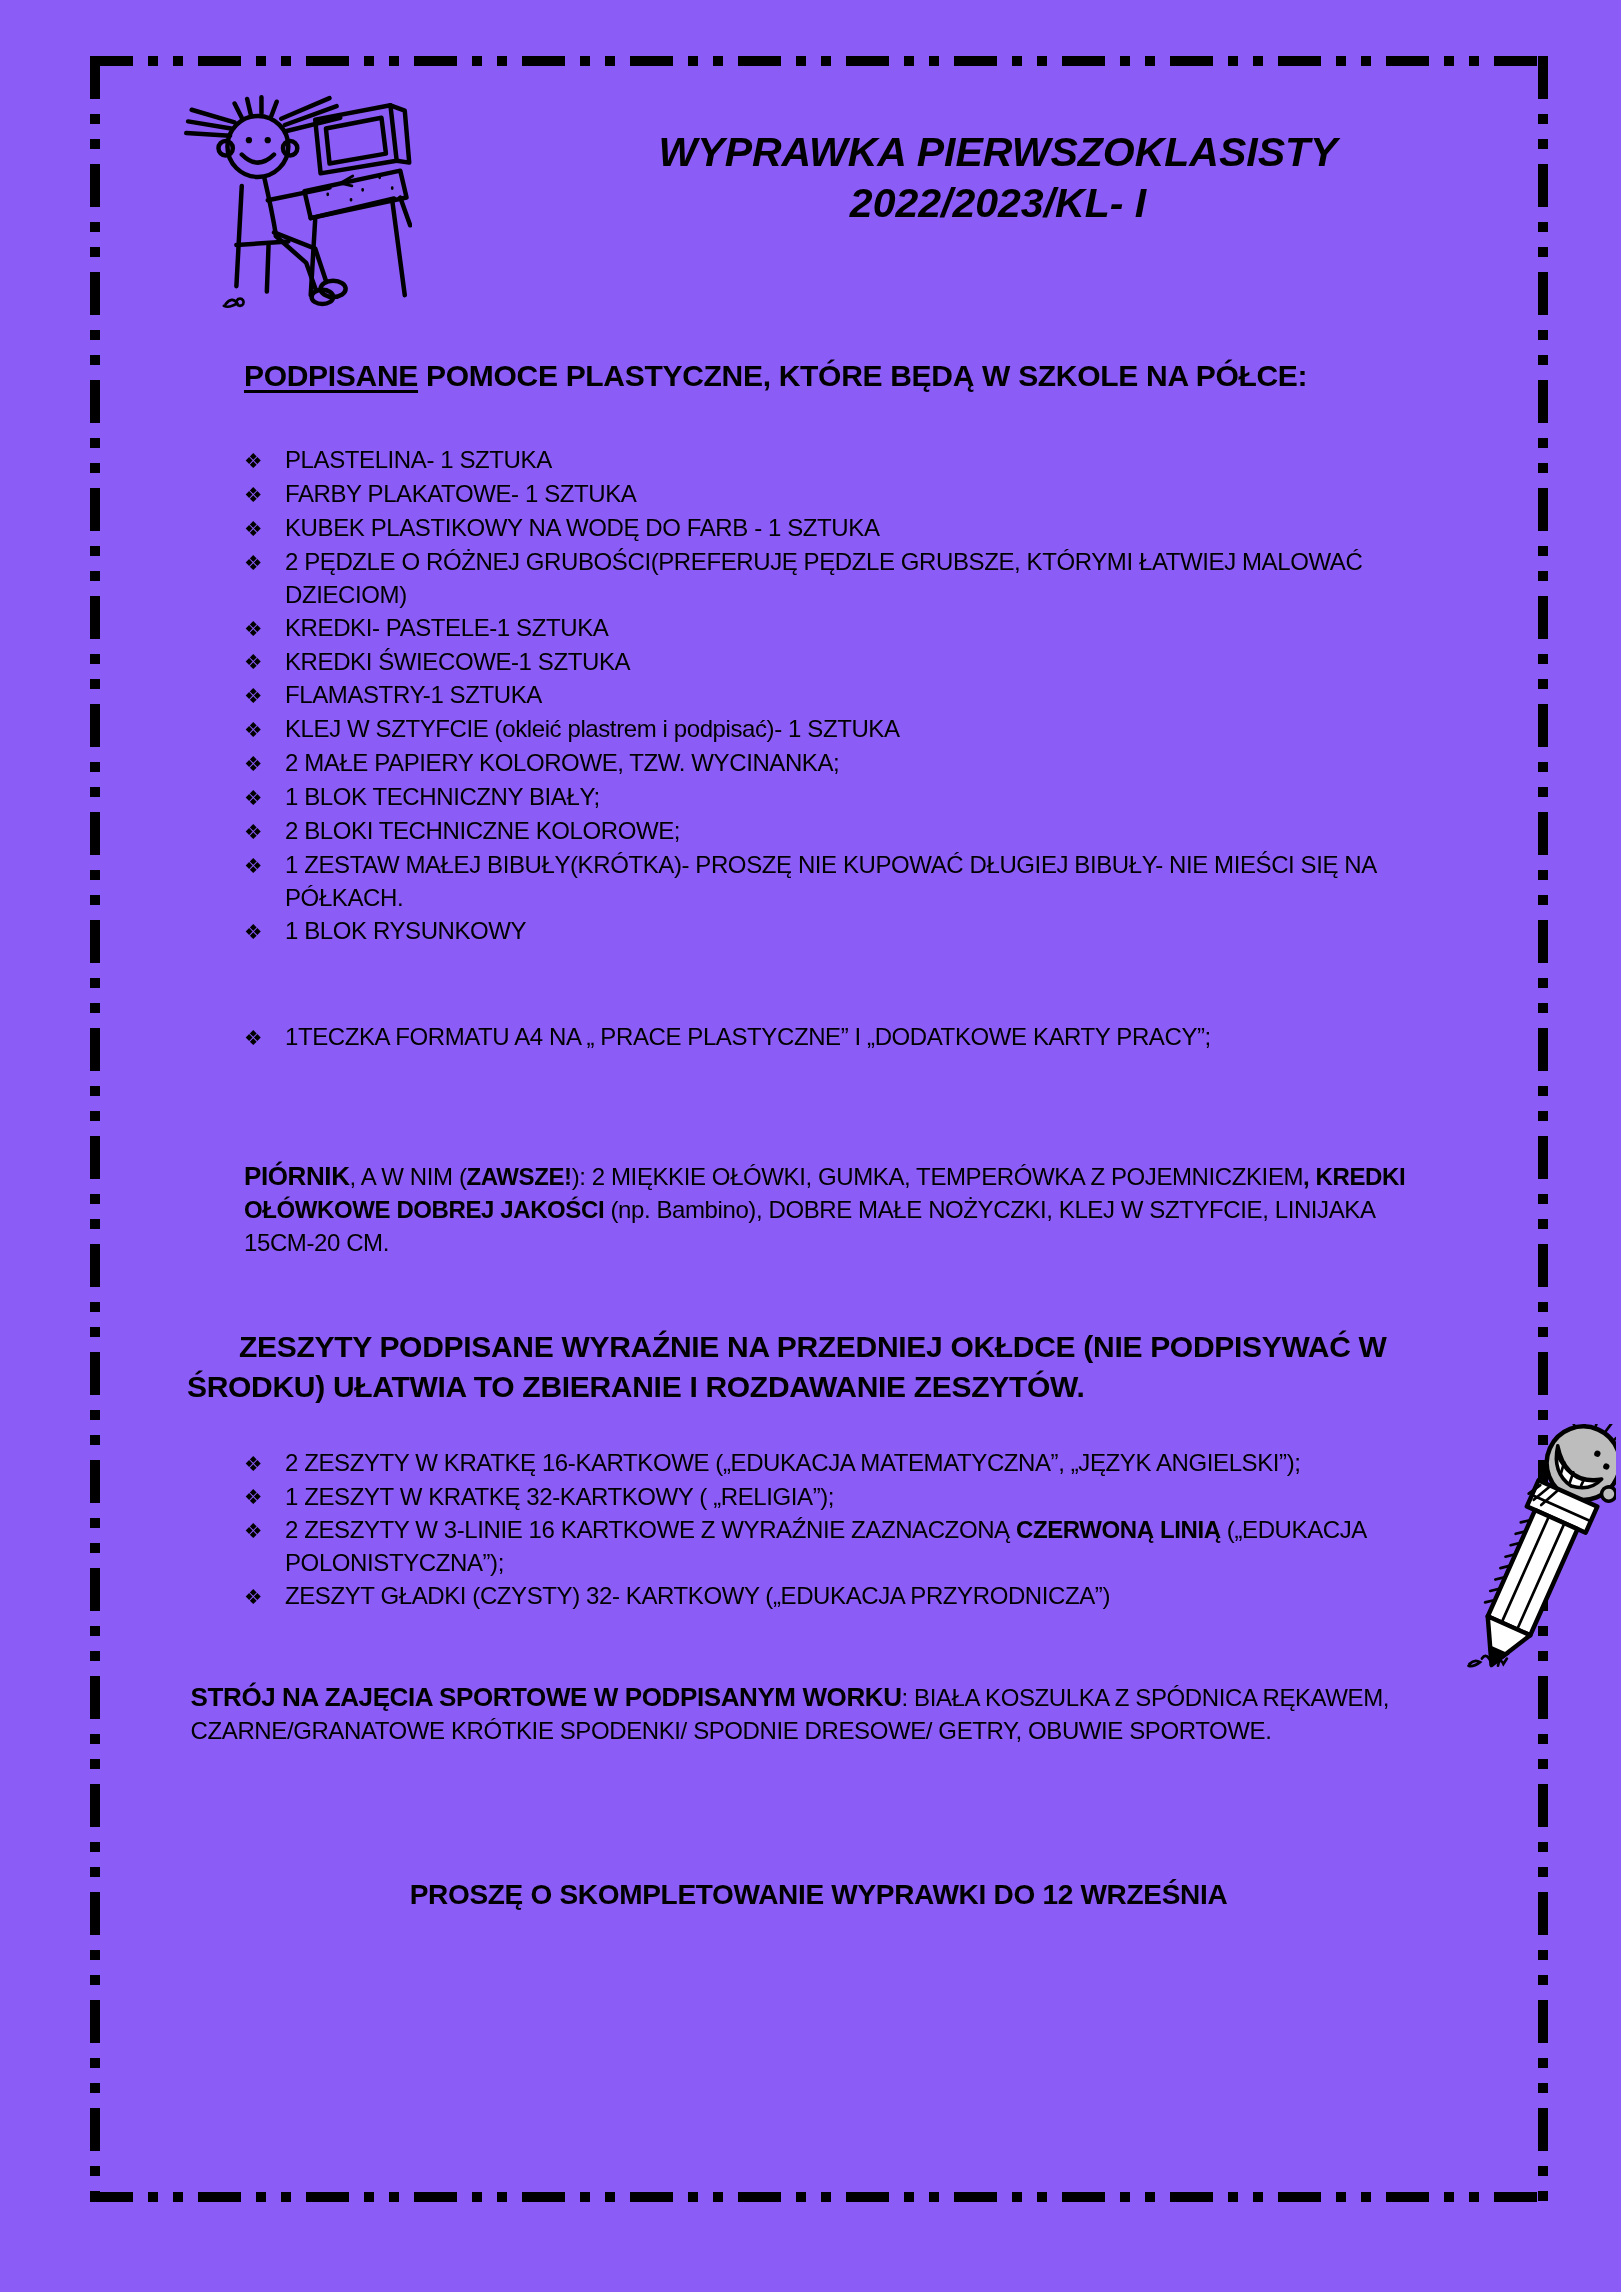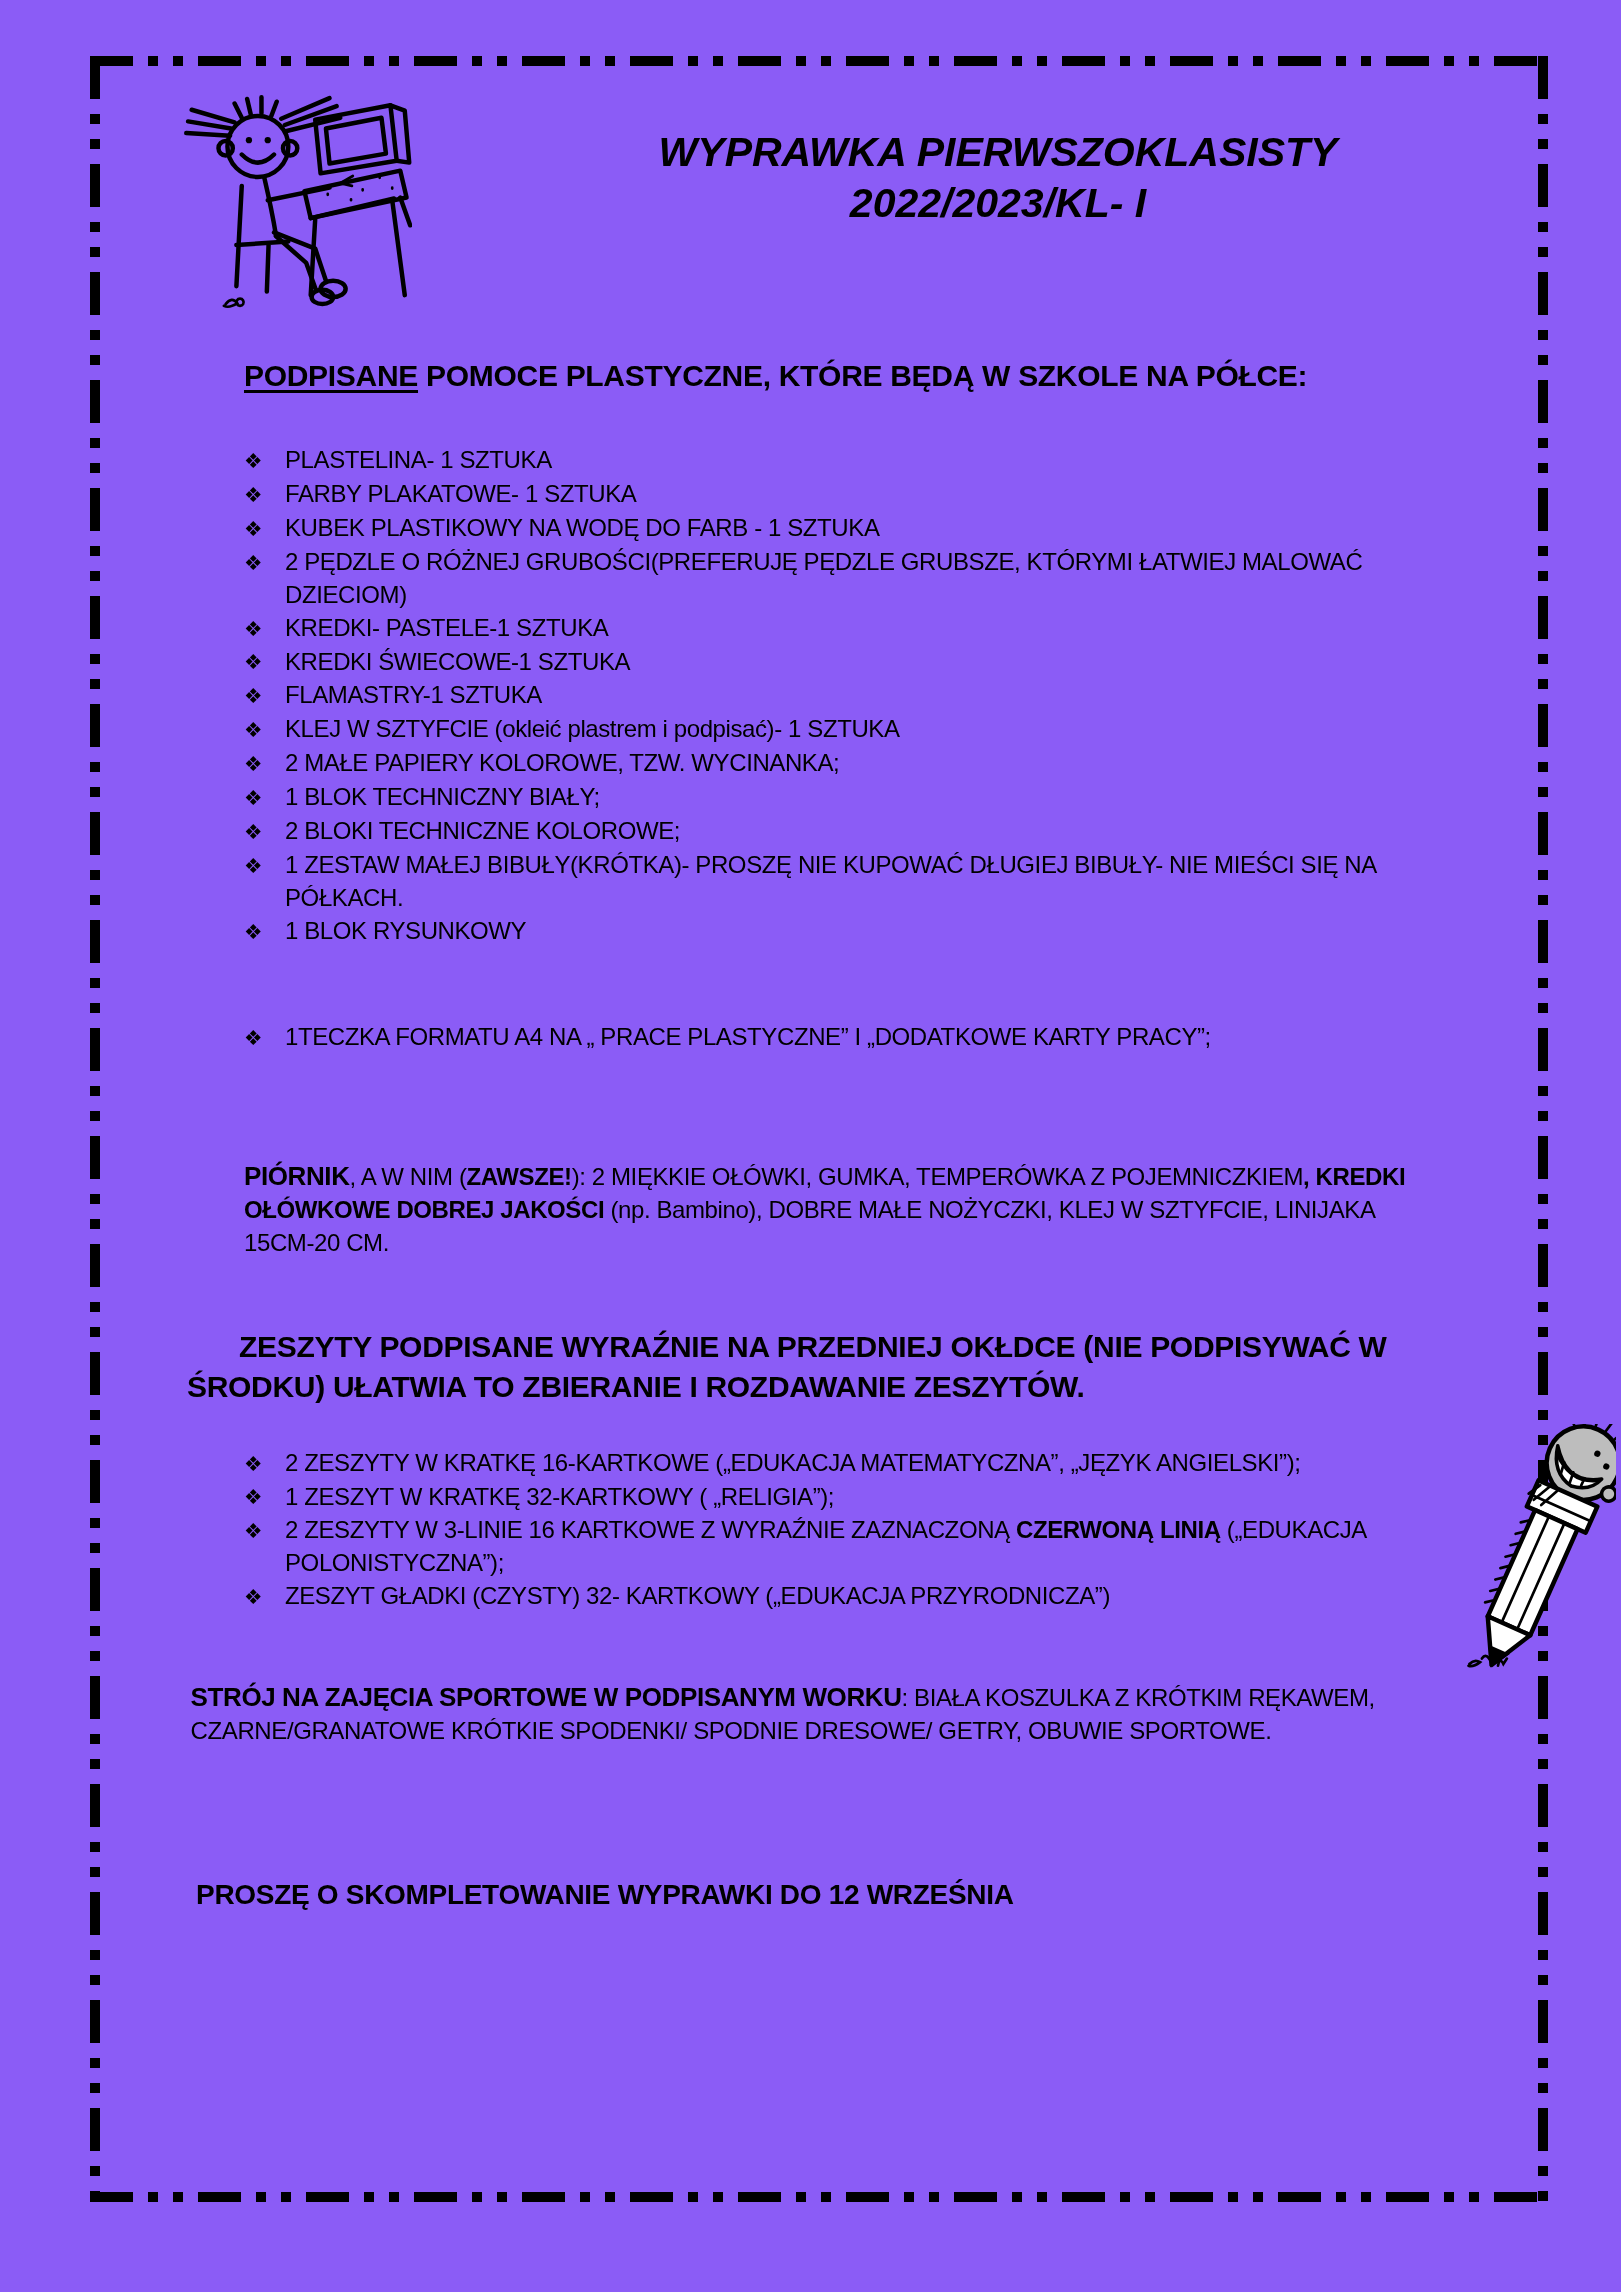--- a/index.html
+++ b/index.html
@@ -59,21 +59,21 @@
   .li .t{flex:1;}
   .teczka{margin-top:72px;}
   .piornik{margin-top:106px;}
   .lead{font-size:26px;font-weight:bold;}
   .bold{font-weight:bold;}
   .zeszyty-h{margin-top:68px;margin-left:-9px;text-indent:52px;}
   .zlist{margin-top:39px;}
   .sport{margin-top:68px;margin-left:-5.4px;}
   .galowy{margin-top:23px;margin-left:-5.4px;}
   .footer{
-    margin-top:131px;text-align:left;font-weight:bold;
+    margin-top:131px;text-align:center;font-weight:bold;
     font-size:28px;letter-spacing:-0.3px;
   }
   svg .ln{stroke:#000;stroke-width:5;fill:none;stroke-linecap:round;stroke-linejoin:round;}
   svg .thin{stroke:#000;stroke-width:3;fill:none;stroke-linecap:round;}
 </style>
 </head>
 <body>
 
 <div class="page">
 
@@ -234,21 +234,21 @@
           <span class="bullet">❖</span>
           <span class="t"><span>2 ZESZYTY W 3-LINIE 16 KARTKOWE Z WYRAŹNIE ZAZNACZONĄ </span><span class="bold">CZERWONĄ LINIĄ</span><span> („EDUKACJA POLONISTYCZNA”);</span></span>
         </div>
       <div class="li">
           <span class="bullet">❖</span>
           <span class="t">ZESZYT GŁADKI (CZYSTY) 32- KARTKOWY („EDUKACJA PRZYRODNICZA”)</span>
         </div>
     </div>
 
     <div class="sport">
-      <span class="lead">STRÓJ NA ZAJĘCIA SPORTOWE W PODPISANYM WORKU</span><span>: BIAŁA KOSZULKA Z KRÓTKIM RĘKAWEM, CZARNE/GRANATOWE KRÓTKIE SPODENKI/ SPODNIE DRESOWE/ GETRY, OBUWIE SPORTOWE.</span>
+      <span class="lead">STRÓJ NA ZAJĘCIA SPORTOWE W PODPISANYM WORKU</span><span>: BIAŁA KOSZULKA Z SPÓDNICA RĘKAWEM, CZARNE/GRANATOWE KRÓTKIE SPODENKI/ SPODNIE DRESOWE/ GETRY, OBUWIE SPORTOWE.</span>
     </div>
 
 
     <div class="footer">PROSZĘ O SKOMPLETOWANIE WYPRAWKI DO 12 WRZEŚNIA</div>
 
   </div>
 </div>
 
 
 </body></html>

